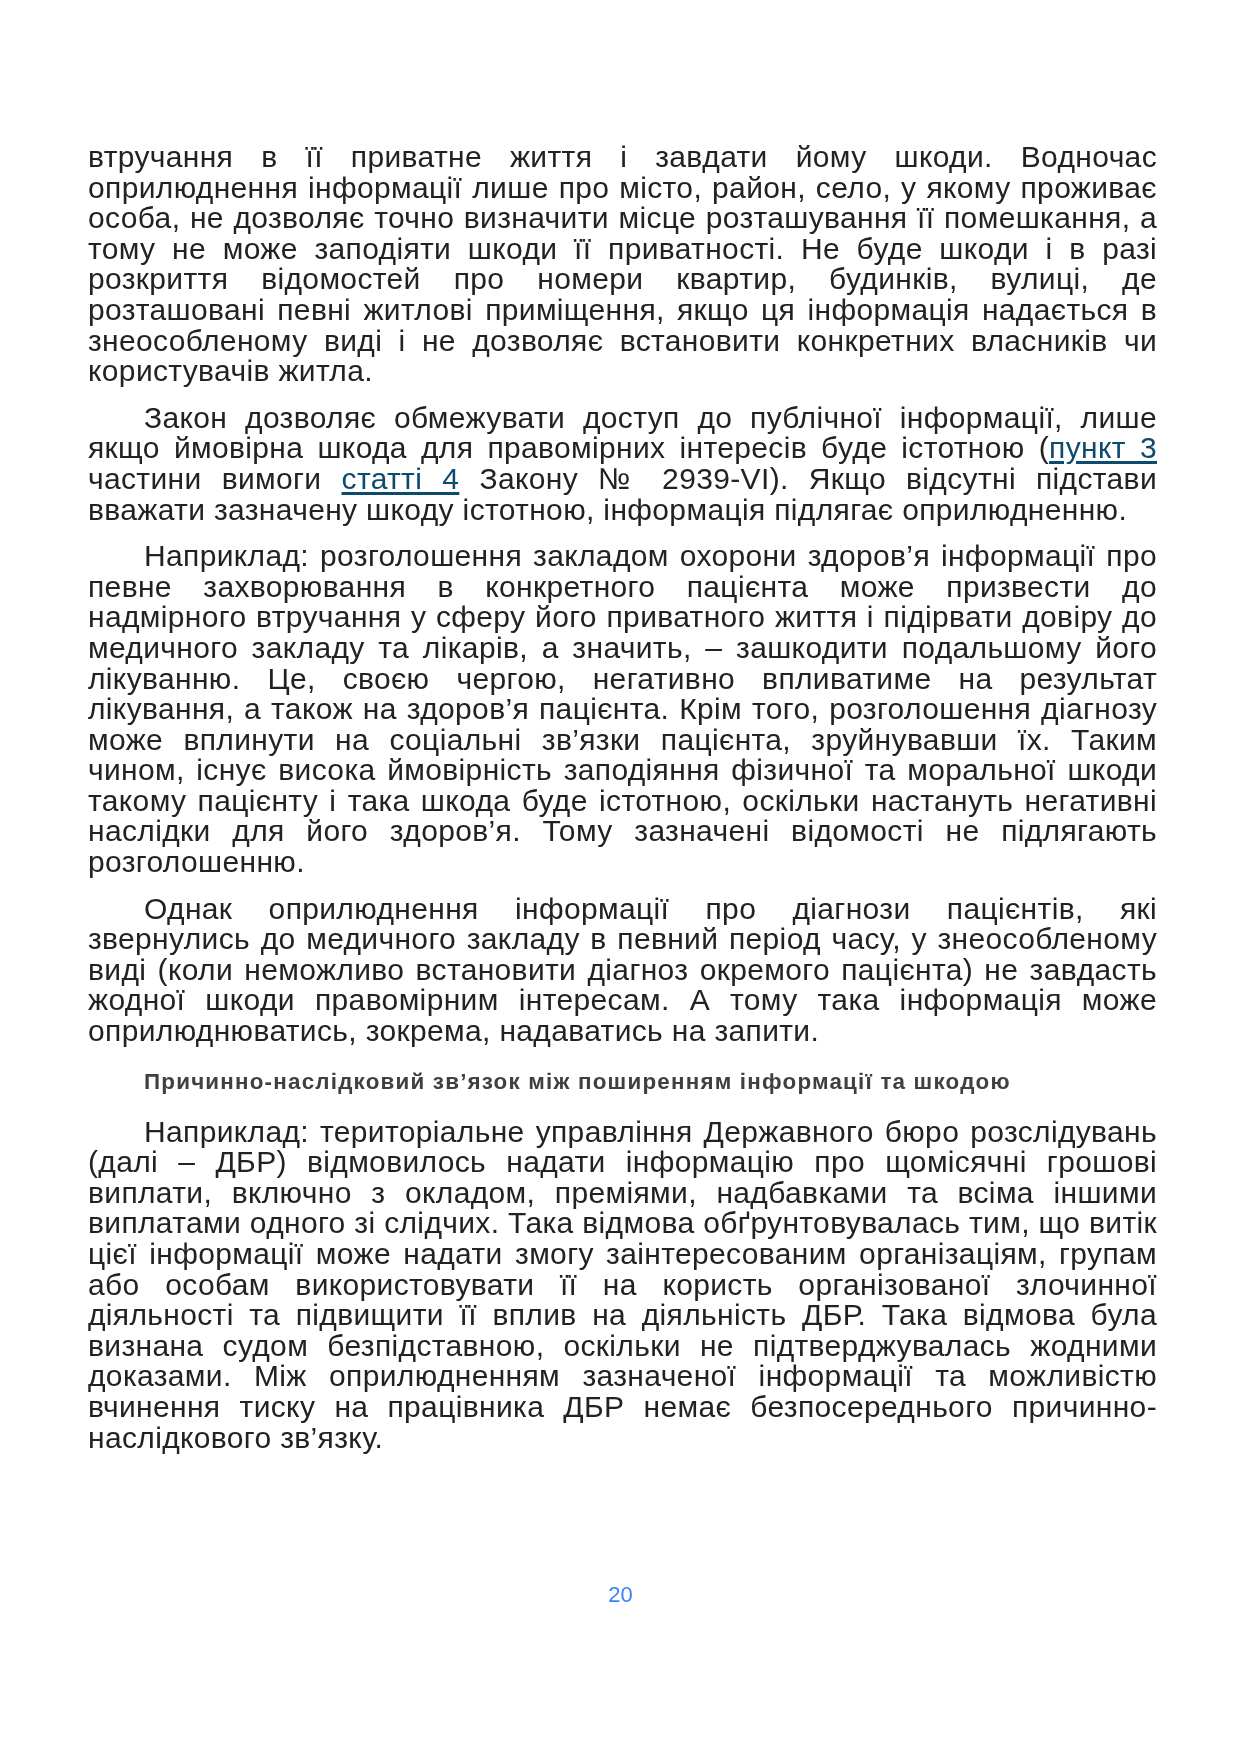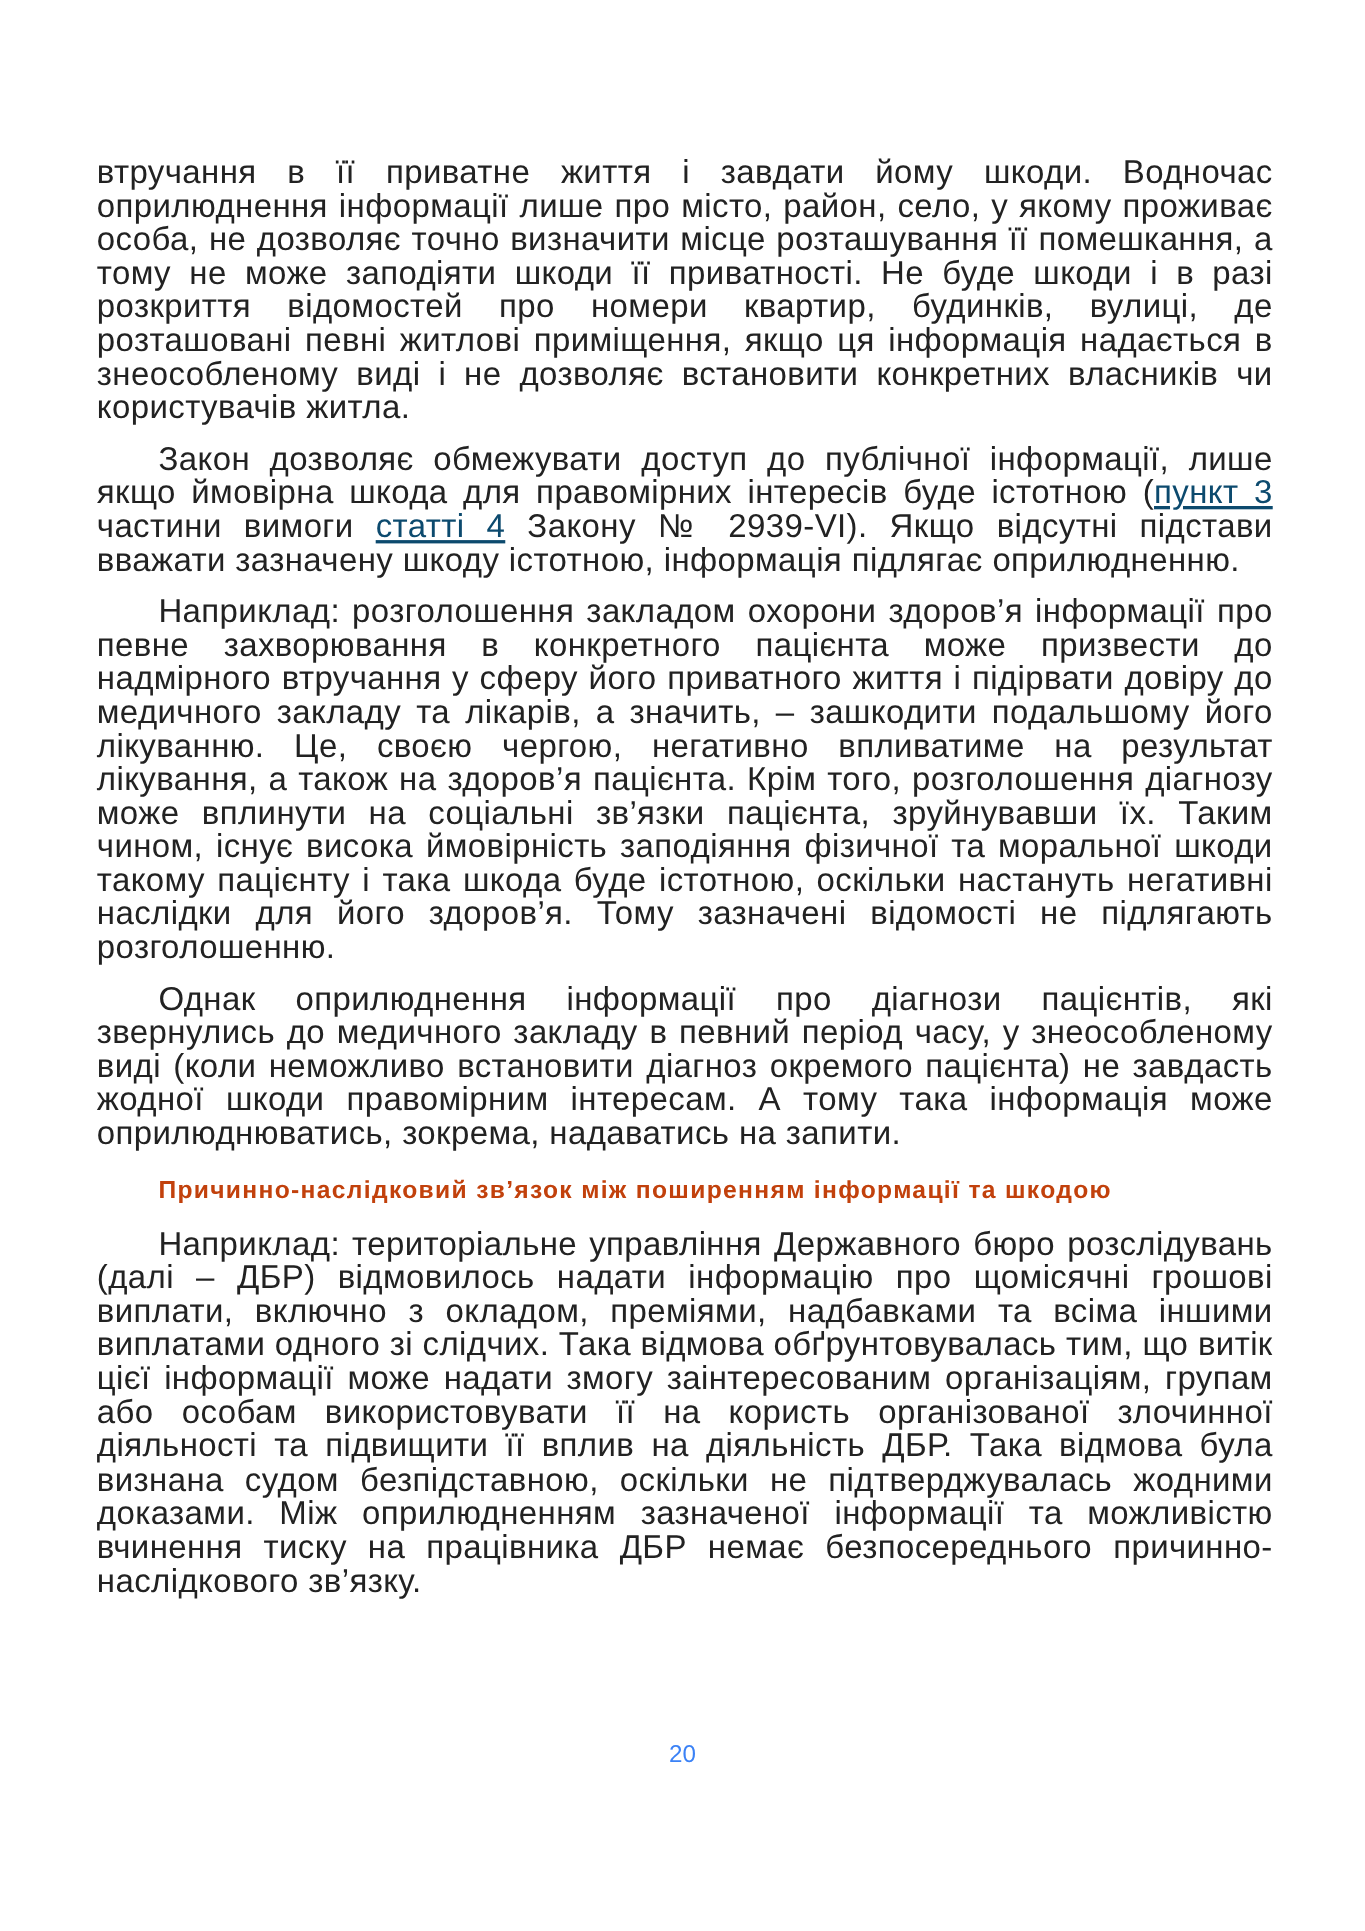--- a/index.html
+++ b/index.html
@@ -34,21 +34,21 @@
       text-indent: 56px;
     }
     .para .link {
       color: #0c4a6e;
       text-underline-offset: 3px;
     }
     .heading {
       margin: 20px 0 20px 0;
       font-size: 22.4px;
       line-height: 30px;
-      color: #c2410c;
+      color: #404040;
       text-align: left;
       padding-left: 56px;
       letter-spacing: 1.2px;
     }
     .page-number {
       position: absolute;
       top: 1582px;
       left: 0;
       width: 1241px;
       text-align: center;

